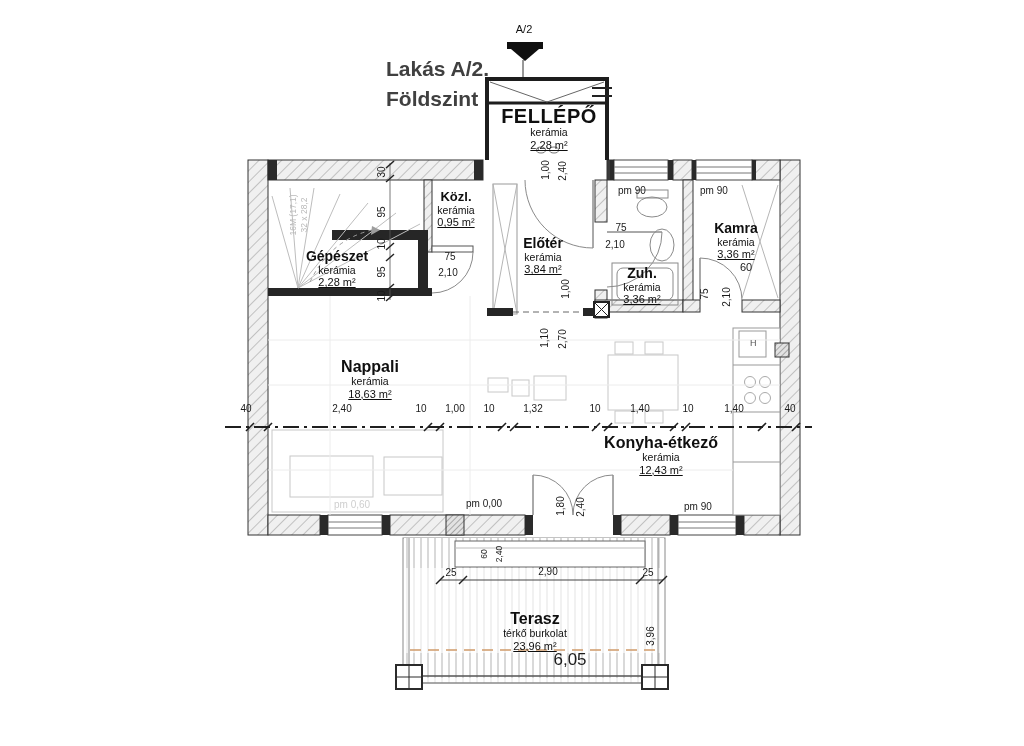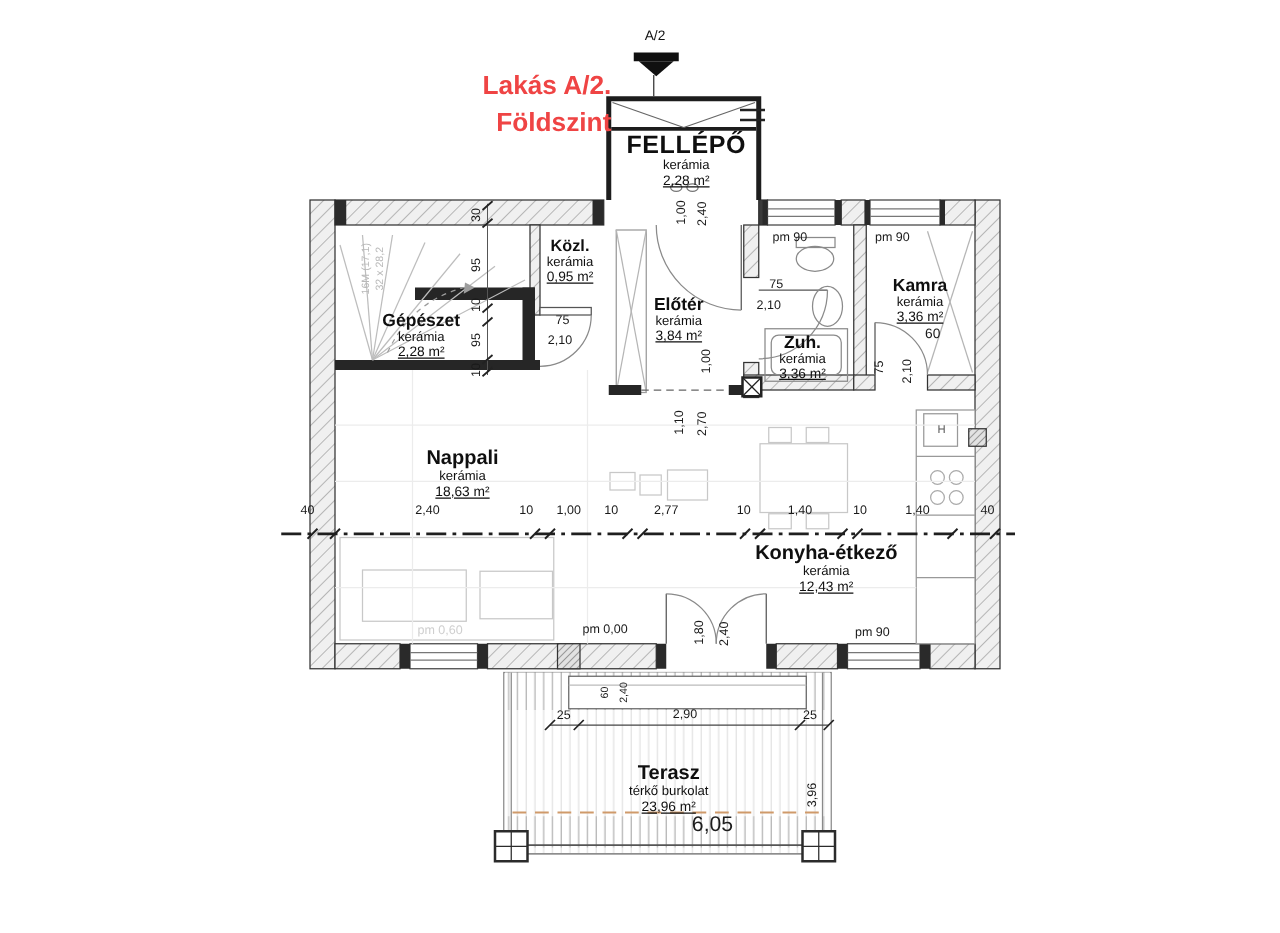--- a/index.html
+++ b/index.html
@@ -7,21 +7,21 @@
          font-family:"Liberation Sans", sans-serif;}
   #linework{position:absolute;left:0;top:0;}
   .lbl{position:absolute;color:#1d1d1d;font-size:10px;line-height:1.05;white-space:nowrap;}
   .cx{transform:translateX(-50%);}
   .rot{transform:translate(-50%,-50%) rotate(-90deg);transform-origin:center;}
   .dim{font-size:10px;color:#1a1a1a;}
   .dim-lg{font-size:17px;}
   .dim-sm{font-size:8.5px;}
   .faint{color:#b9b9b9;}
   .vfaint{color:#cfcfcf;}
-  .title{font-size:21px;font-weight:bold;color:#ef4444;text-align:right;line-height:1.45;}
+  .title{font-size:21px;font-weight:bold;color:#404040;text-align:left;line-height:1.45;}
   .room{position:absolute;text-align:center;color:#0f0f0f;transform:translateX(-50%);line-height:1.12;}
   .room .nm{font-weight:bold;display:block;}
   .room .fin{display:block;font-size:10.5px;}
   .room .ar{display:block;font-size:11px;text-decoration:underline;}
   .nm-lg{font-size:16px;}
   .nm-md{font-size:14px;}
   .nm-sm{font-size:13px;}
   .nm-caps{font-size:20px;letter-spacing:.5px;}
   .marker{font-size:11px;font-weight:normal;color:#111;}
   .fridge{font-size:9px;color:#555;}
@@ -351,21 +351,21 @@
       <span class="nm nm-lg">Terasz</span>
       <span class="fin">térkő burkolat</span>
       <span class="ar">23,96 m²</span>
     </div>
 
     <div class="lbl cx dim" style="left:246px;top:404px;">40</div>
     <div class="lbl cx dim" style="left:342px;top:404px;">2,40</div>
     <div class="lbl cx dim" style="left:421px;top:404px;">10</div>
     <div class="lbl cx dim" style="left:455px;top:404px;">1,00</div>
     <div class="lbl cx dim" style="left:489px;top:404px;">10</div>
-    <div class="lbl cx dim" style="left:533px;top:404px;">2,77</div>
+    <div class="lbl cx dim" style="left:533px;top:404px;">1,32</div>
     <div class="lbl cx dim" style="left:595px;top:404px;">10</div>
     <div class="lbl cx dim" style="left:640px;top:404px;">1,40</div>
     <div class="lbl cx dim" style="left:688px;top:404px;">10</div>
     <div class="lbl cx dim" style="left:734px;top:404px;">1,40</div>
     <div class="lbl cx dim" style="left:790px;top:404px;">40</div>
 
     <div class="lbl rot dim" style="left:382px;top:172px;">30</div>
     <div class="lbl rot dim" style="left:382px;top:212px;">95</div>
     <div class="lbl rot dim" style="left:382px;top:244px;">10</div>
     <div class="lbl rot dim" style="left:382px;top:272px;">95</div>

